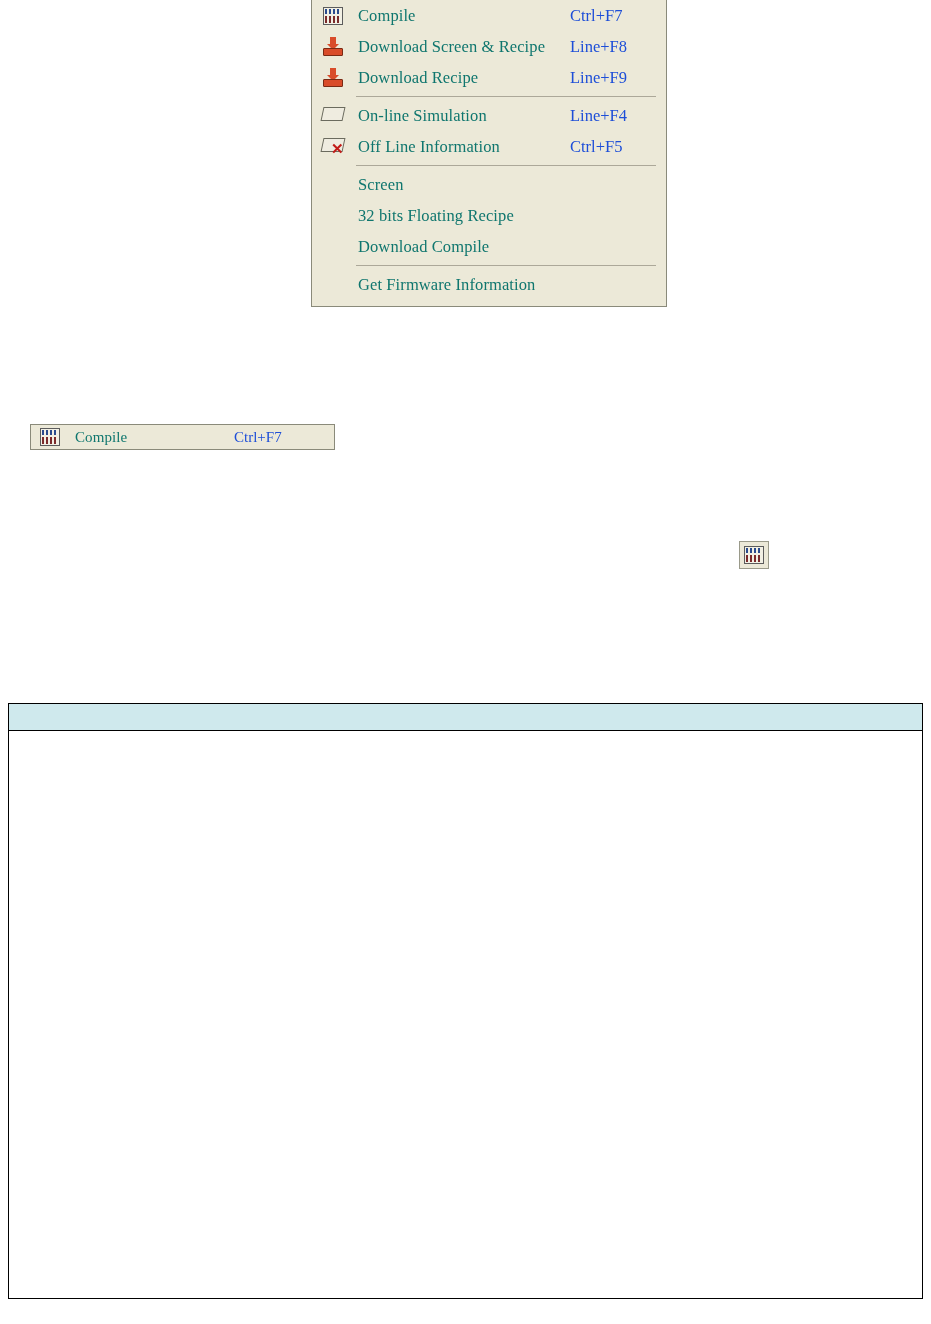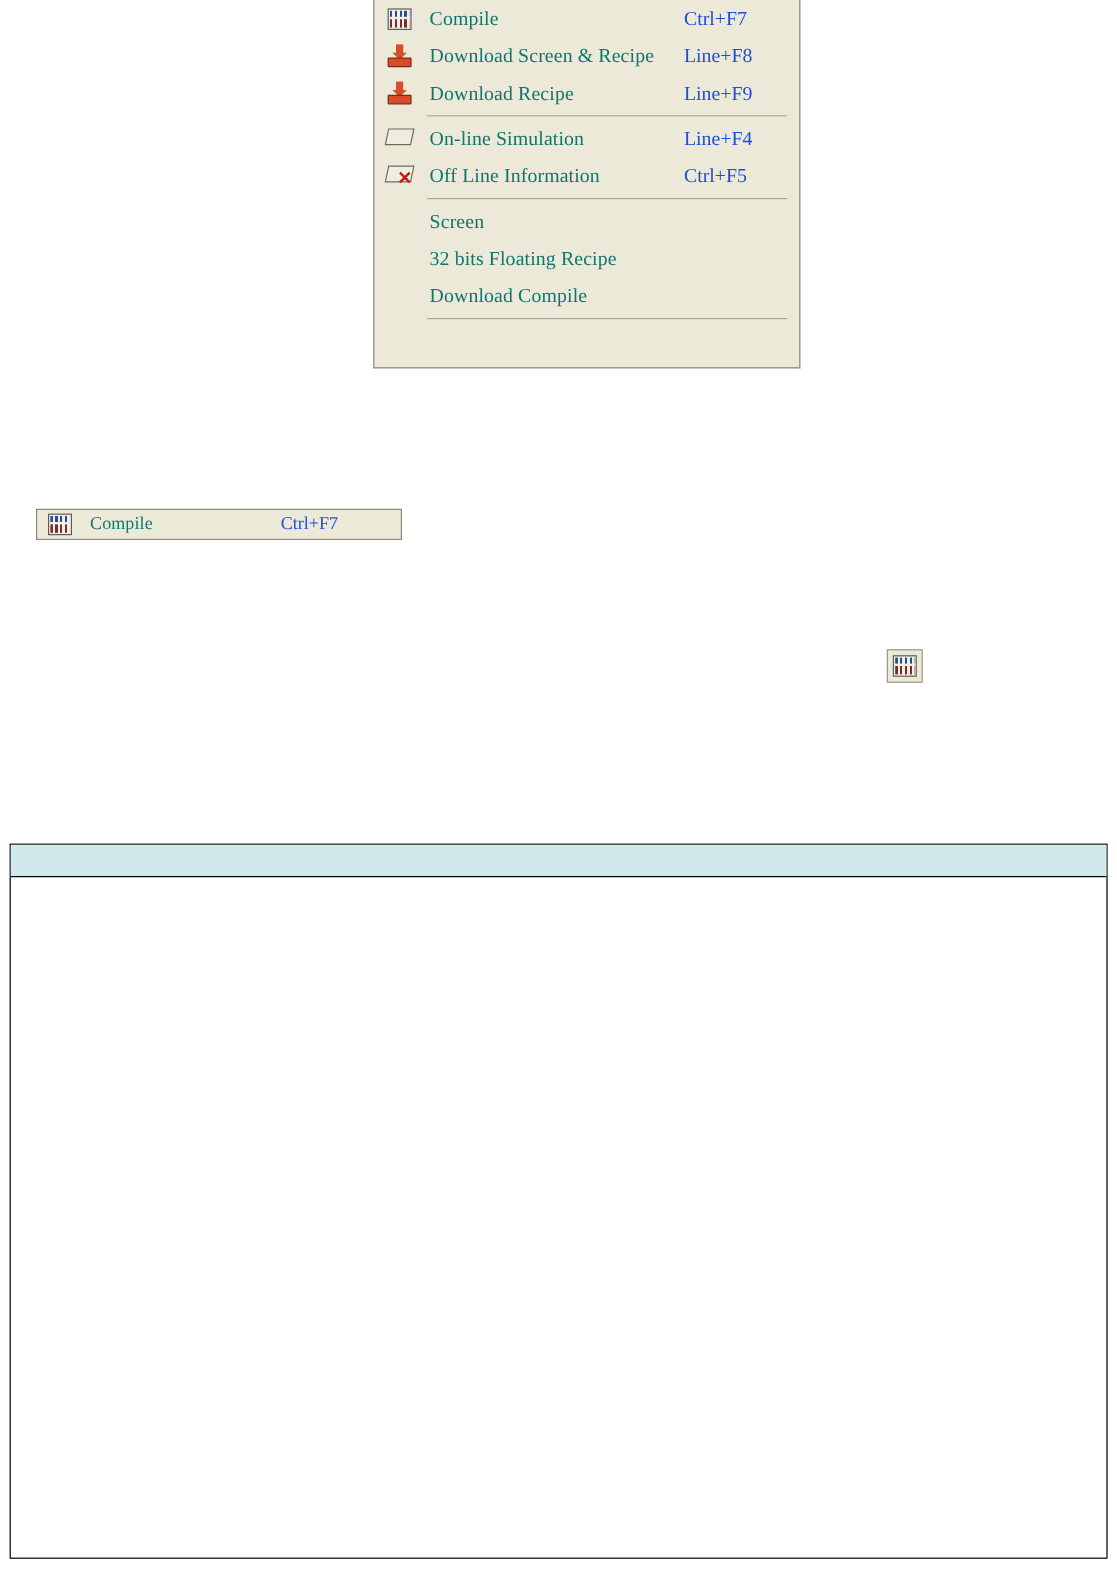--- a/index.html
+++ b/index.html
@@ -172,20 +172,25 @@
   </div>
 
   <div class="menu-row">
     <span class="menu-ico"></span>
     <span class="menu-label">Download Compile</span>
     <span class="menu-accel"></span>
   </div>
 
   <div class="menu-sep"></div>
 
+  <div class="menu-row">
+    <span class="menu-ico"></span>
+    <span class="menu-label">Get Firmware Information</span>
+    <span class="menu-accel"></span>
+  </div>
 </div>
 
 <div class="compile-strip">
   <span class="menu-ico">
       <span class="ico-compile"></span>
     </span>
   <span class="menu-label">Compile</span>
   <span class="menu-accel">Ctrl+F7</span>
 </div>
 

